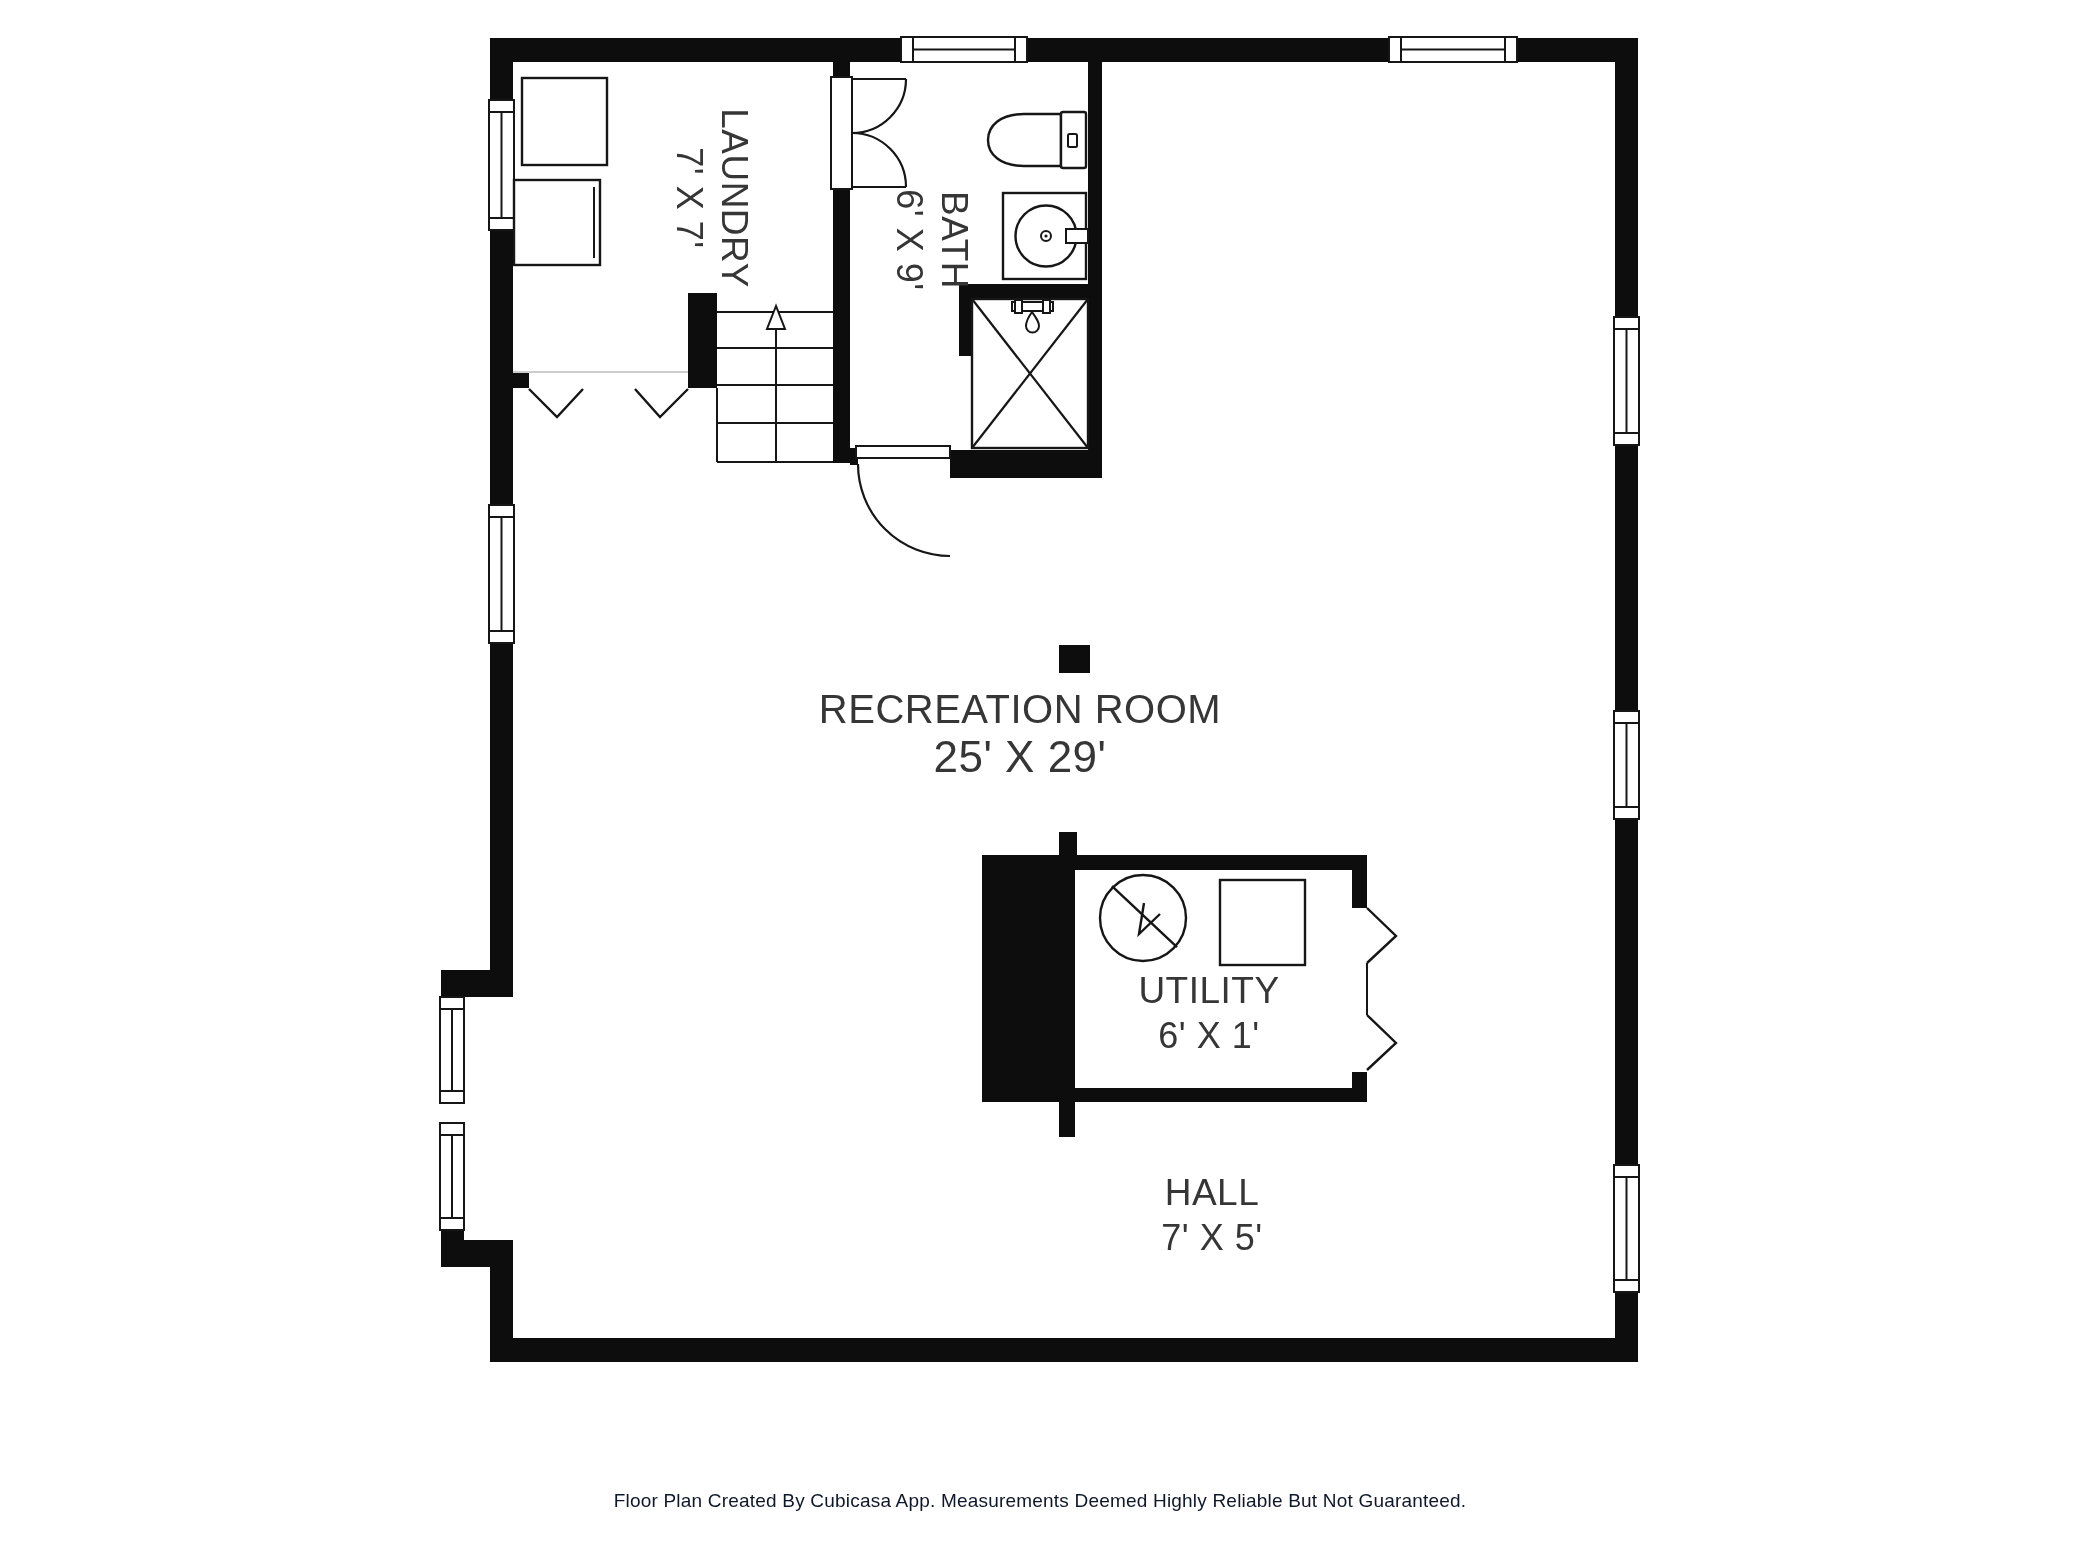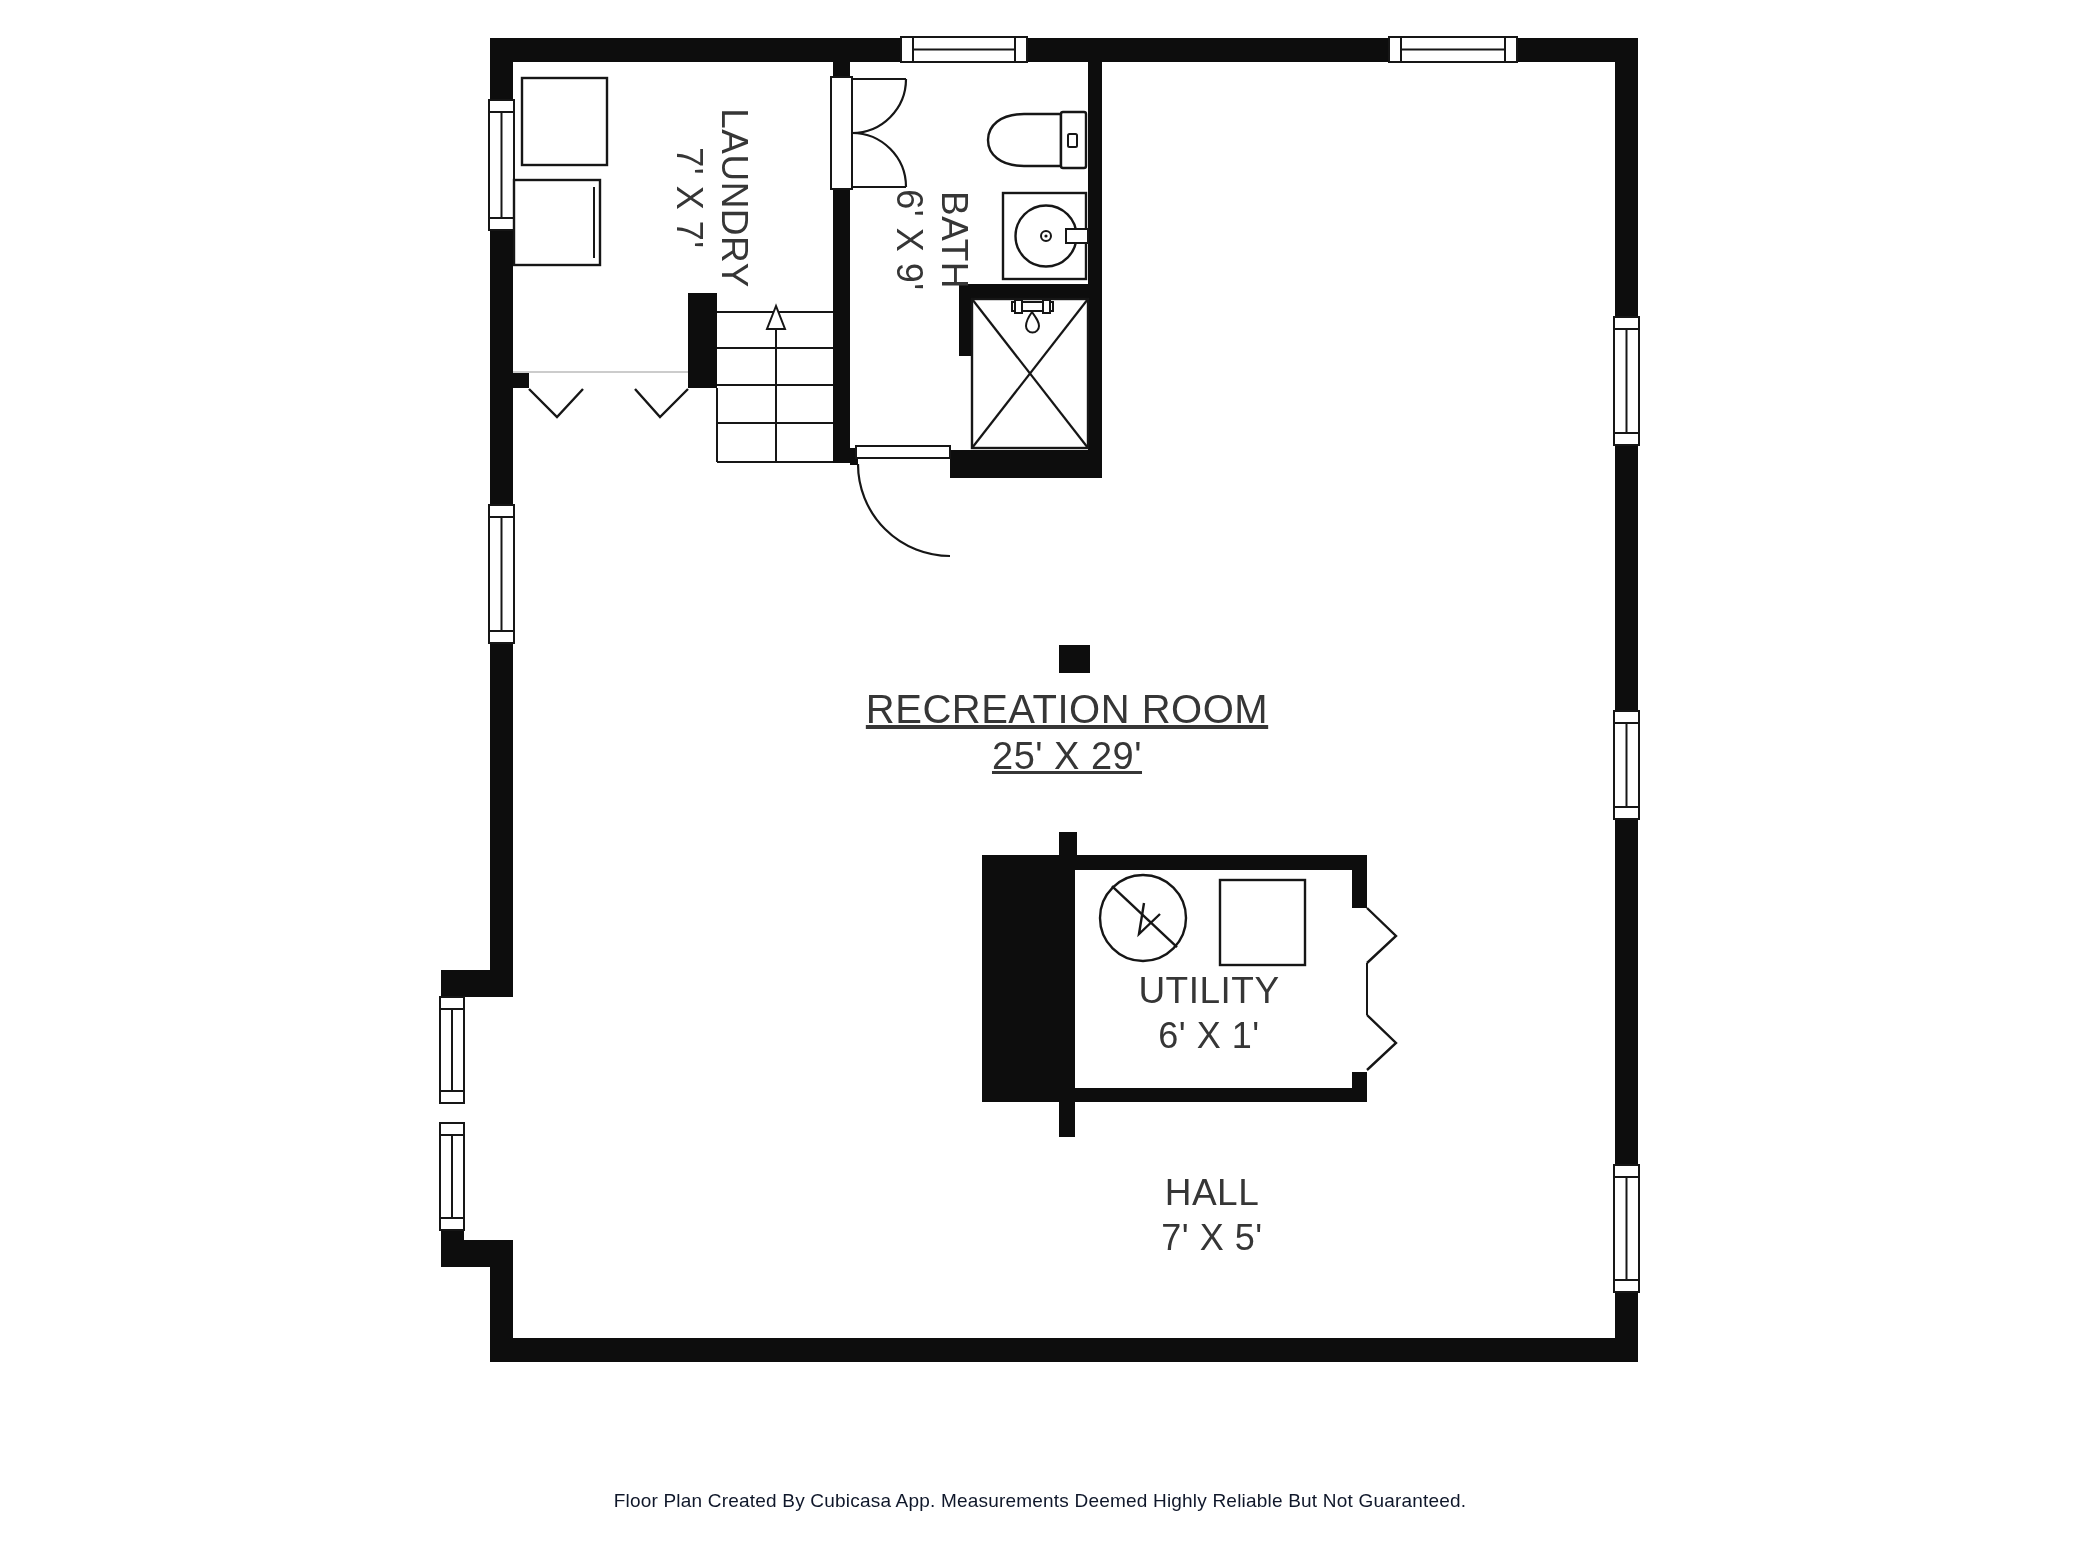--- a/index.html
+++ b/index.html
@@ -5,21 +5,21 @@
   html,body{margin:0;padding:0;background:#ffffff;}
   .page{position:relative;width:2080px;height:1560px;background:#ffffff;overflow:hidden;
         font-family:"Liberation Sans","DejaVu Sans",sans-serif;}
   .plan-svg{position:absolute;left:0;top:0;}
   .room-label{position:absolute;transform:translate(-50%,-50%);text-align:center;
               color:#363636;letter-spacing:0.5px;white-space:nowrap;}
   .room-label.rot{transform:translate(-50%,-50%) rotate(90deg);}
   .room-name{font-size:37px;line-height:45px;}
   .room-dims{font-size:36px;line-height:45px;}
   .room-label.big .room-name{font-size:40px;line-height:47px;}
-  .room-label.big .room-dims{font-size:38px;line-height:47px;}
+  .room-label.big .room-dims{font-size:44px;line-height:47px;}
   .footer-note{position:absolute;left:0;top:1490px;width:100%;text-align:center;
                font-size:19px;color:#0f172a;letter-spacing:0.2px;}
 </style>
 </head>
 <body>
 
 <div class="page">
 
 <svg class="plan-svg" width="2080" height="1560" viewBox="0 0 2080 1560">
 
@@ -210,21 +210,21 @@
 <div class="room-label rot" style="left:712px;top:198px;">
   <div class="room-name">LAUNDRY</div>
   <div class="room-dims">7' X 7'</div>
 </div>
 
 <div class="room-label rot" style="left:932px;top:240px;">
   <div class="room-name">BATH</div>
   <div class="room-dims">6' X 9'</div>
 </div>
 
-<div class="room-label big" style="left:1067px;top:733px;text-decoration:underline;">
+<div class="room-label big" style="left:1020px;top:733px;">
   <div class="room-name">RECREATION ROOM</div>
   <div class="room-dims">25' X 29'</div>
 </div>
 
 <div class="room-label" style="left:1209px;top:1013px;">
   <div class="room-name">UTILITY</div>
   <div class="room-dims">6' X 1'</div>
 </div>
 
 <div class="room-label" style="left:1212px;top:1215px;text-align:center;">

